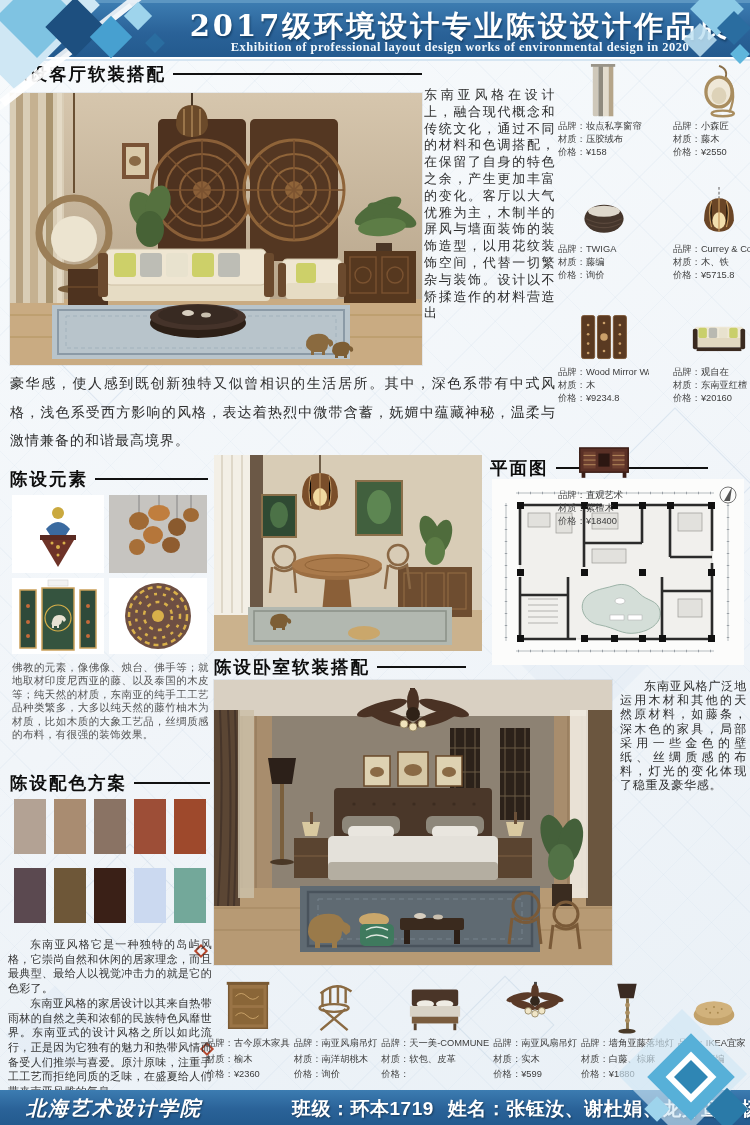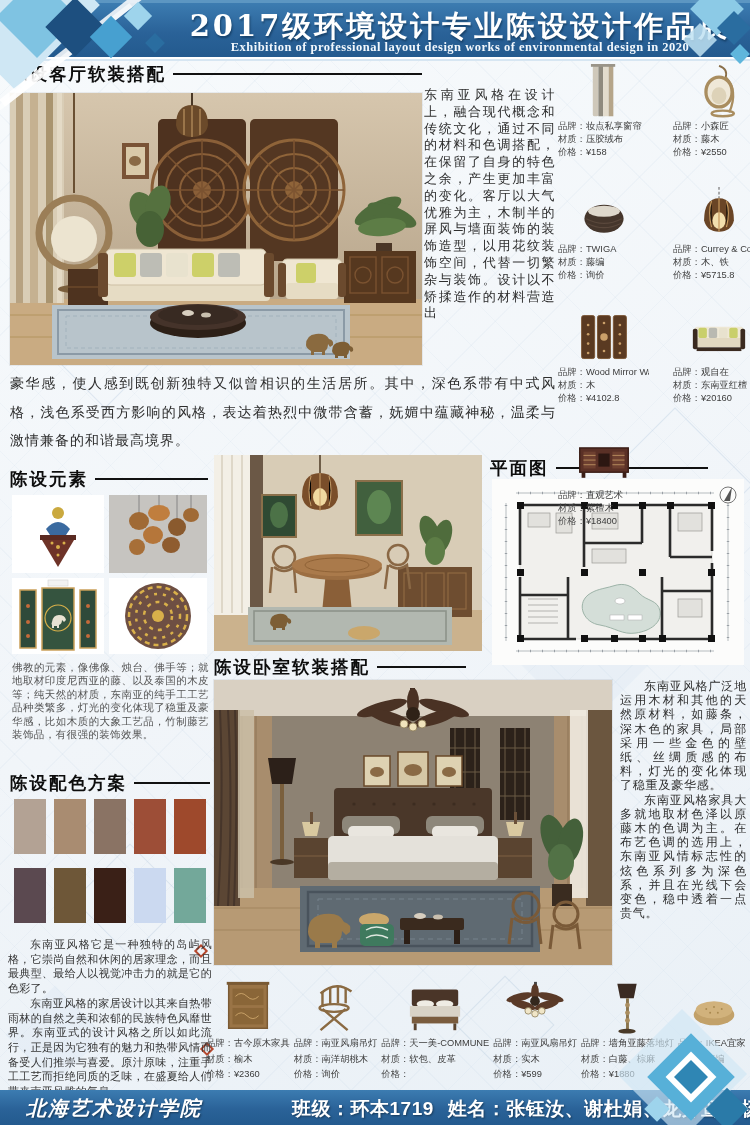--- a/index.html
+++ b/index.html
@@ -355,21 +355,21 @@
               <circle cx="30" cy="44" r="1.4"></circle>
               <circle cx="47" cy="16" r="1.4"></circle>
               <circle cx="47" cy="26" r="1.4"></circle>
               <circle cx="47" cy="36" r="1.4"></circle>
               <circle cx="47" cy="46" r="1.4"></circle>
             </g>
           </svg>
       </div>
       <div class="pline"><span class="plab">品牌：</span><span>Wood Mirror Wall Pane</span></div>
       <div class="pline"><span class="plab">材质：</span><span>木</span></div>
-      <div class="pline"><span class="plab">价格：</span><span>¥4102.8</span></div>
+      <div class="pline"><span class="plab">价格：</span><span>¥9234.8</span></div>
     </div>
 
     <div class="pcard">
       <div class="pimg">
         <svg viewBox="0 0 60 60">
             <rect x="4" y="18" width="52" height="14" rx="3" fill="#efe8d6"></rect>
             <g>
               <rect x="8" y="19" width="9" height="11" rx="2" fill="#c9cf6a"></rect>
               <rect x="19" y="19" width="9" height="11" rx="2" fill="#b9b9b1"></rect>
               <rect x="30" y="19" width="9" height="11" rx="2" fill="#e8e2ce"></rect>
@@ -471,21 +471,21 @@
             <circle cx="49" cy="38" r="6"></circle>
             <g stroke="#d9b04a" stroke-width="2.5" fill="none">
               <circle cx="49" cy="38" r="14" stroke-dasharray="4 5"></circle>
               <circle cx="49" cy="38" r="22" stroke-dasharray="3 6"></circle>
               <circle cx="49" cy="38" r="29" stroke-dasharray="5 4"></circle>
             </g>
           </g>
         </svg>
     </div>
   </div>
-  <div id="elements-para" class="para">佛教的元素，像佛像、烛台、佛手等；就地取材印度尼西亚的藤、以及泰国的木皮等；纯天然的材质，东南亚的纯手工工艺品种类繁多，灯光的变化体现了稳重及豪华感，比如木质的大象工艺品，竹制藤艺装饰品，有很强的装饰效果。</div>
+  <div id="elements-para" class="para">佛教的元素，像佛像、烛台、佛手等；就地取材印度尼西亚的藤、以及泰国的木皮等；纯天然的材质，东南亚的纯手工工艺品种类繁多，大多以纯天然的藤竹柚木为材质，比如木质的大象工艺品，丝绸质感的布料，有很强的装饰效果。</div>
 
   <div id="dining-scene" class="scene">
     <svg viewBox="0 0 268 196">
       <rect width="268" height="160" fill="#d8ccb6"></rect>
       <rect y="155" width="268" height="41" fill="#cbb28d"></rect>
       <rect x="0" y="0" width="38" height="160" fill="#f3efe6"></rect>
       <g stroke="#ded7c8" stroke-width="2">
           <line x1="8" y1="0" x2="8" y2="158"></line>
           <line x1="18" y1="0" x2="18" y2="158"></line>
           <line x1="28" y1="0" x2="28" y2="158"></line>
@@ -728,21 +728,20 @@
       <path d="M94,252 q0,-16 16,-18 q16,-2 20,8 q8,2 6,10 l-4,3 -4,-4 q0,8 -5,11 l0,6 -5,0 0,-5 -12,0 0,5 -5,0 0,-6 q-7,-4 -7,-10 z" fill="#9a7a4a"></path>
 
       <ellipse cx="160" cy="240" rx="15" ry="7" fill="#caa76b"></ellipse>
       <rect x="146" y="244" width="34" height="22" rx="5" fill="#3f7a5e"></rect>
       <path d="M152,250 q10,-6 22,0 M152,258 q10,-6 22,0" stroke="#dfe8df" stroke-width="1.4" fill="none"></path>
     </svg>
   </div>
 
   <div id="bedroom-para" class="para">
     <p>东南亚风格广泛地运用木材和其他的天然原材料，如藤条，深木色的家具，局部采用一些金色的壁纸、丝绸质感的布料，灯光的变化体现了稳重及豪华感。</p>
-    <p>东南亚风格家具大多就地取材色泽以原藤木的色调为主。在布艺色调的选用上，东南亚风情标志性的炫色系列多为深色系，并且在光线下会变色，稳中透着一点贵气。</p>
   </div>
 
   <div id="swatches">
     <div class="swatch" style="background: rgb(179, 162, 148);"></div>
     <div class="swatch" style="background: rgb(169, 140, 113);"></div>
     <div class="swatch" style="background: rgb(138, 115, 100);"></div>
     <div class="swatch" style="background: rgb(157, 78, 55);"></div>
     <div class="swatch" style="background: rgb(158, 73, 44);"></div>
     <div class="swatch" style="background: rgb(91, 73, 80);"></div>
     <div class="swatch" style="background: rgb(110, 87, 56);"></div>

